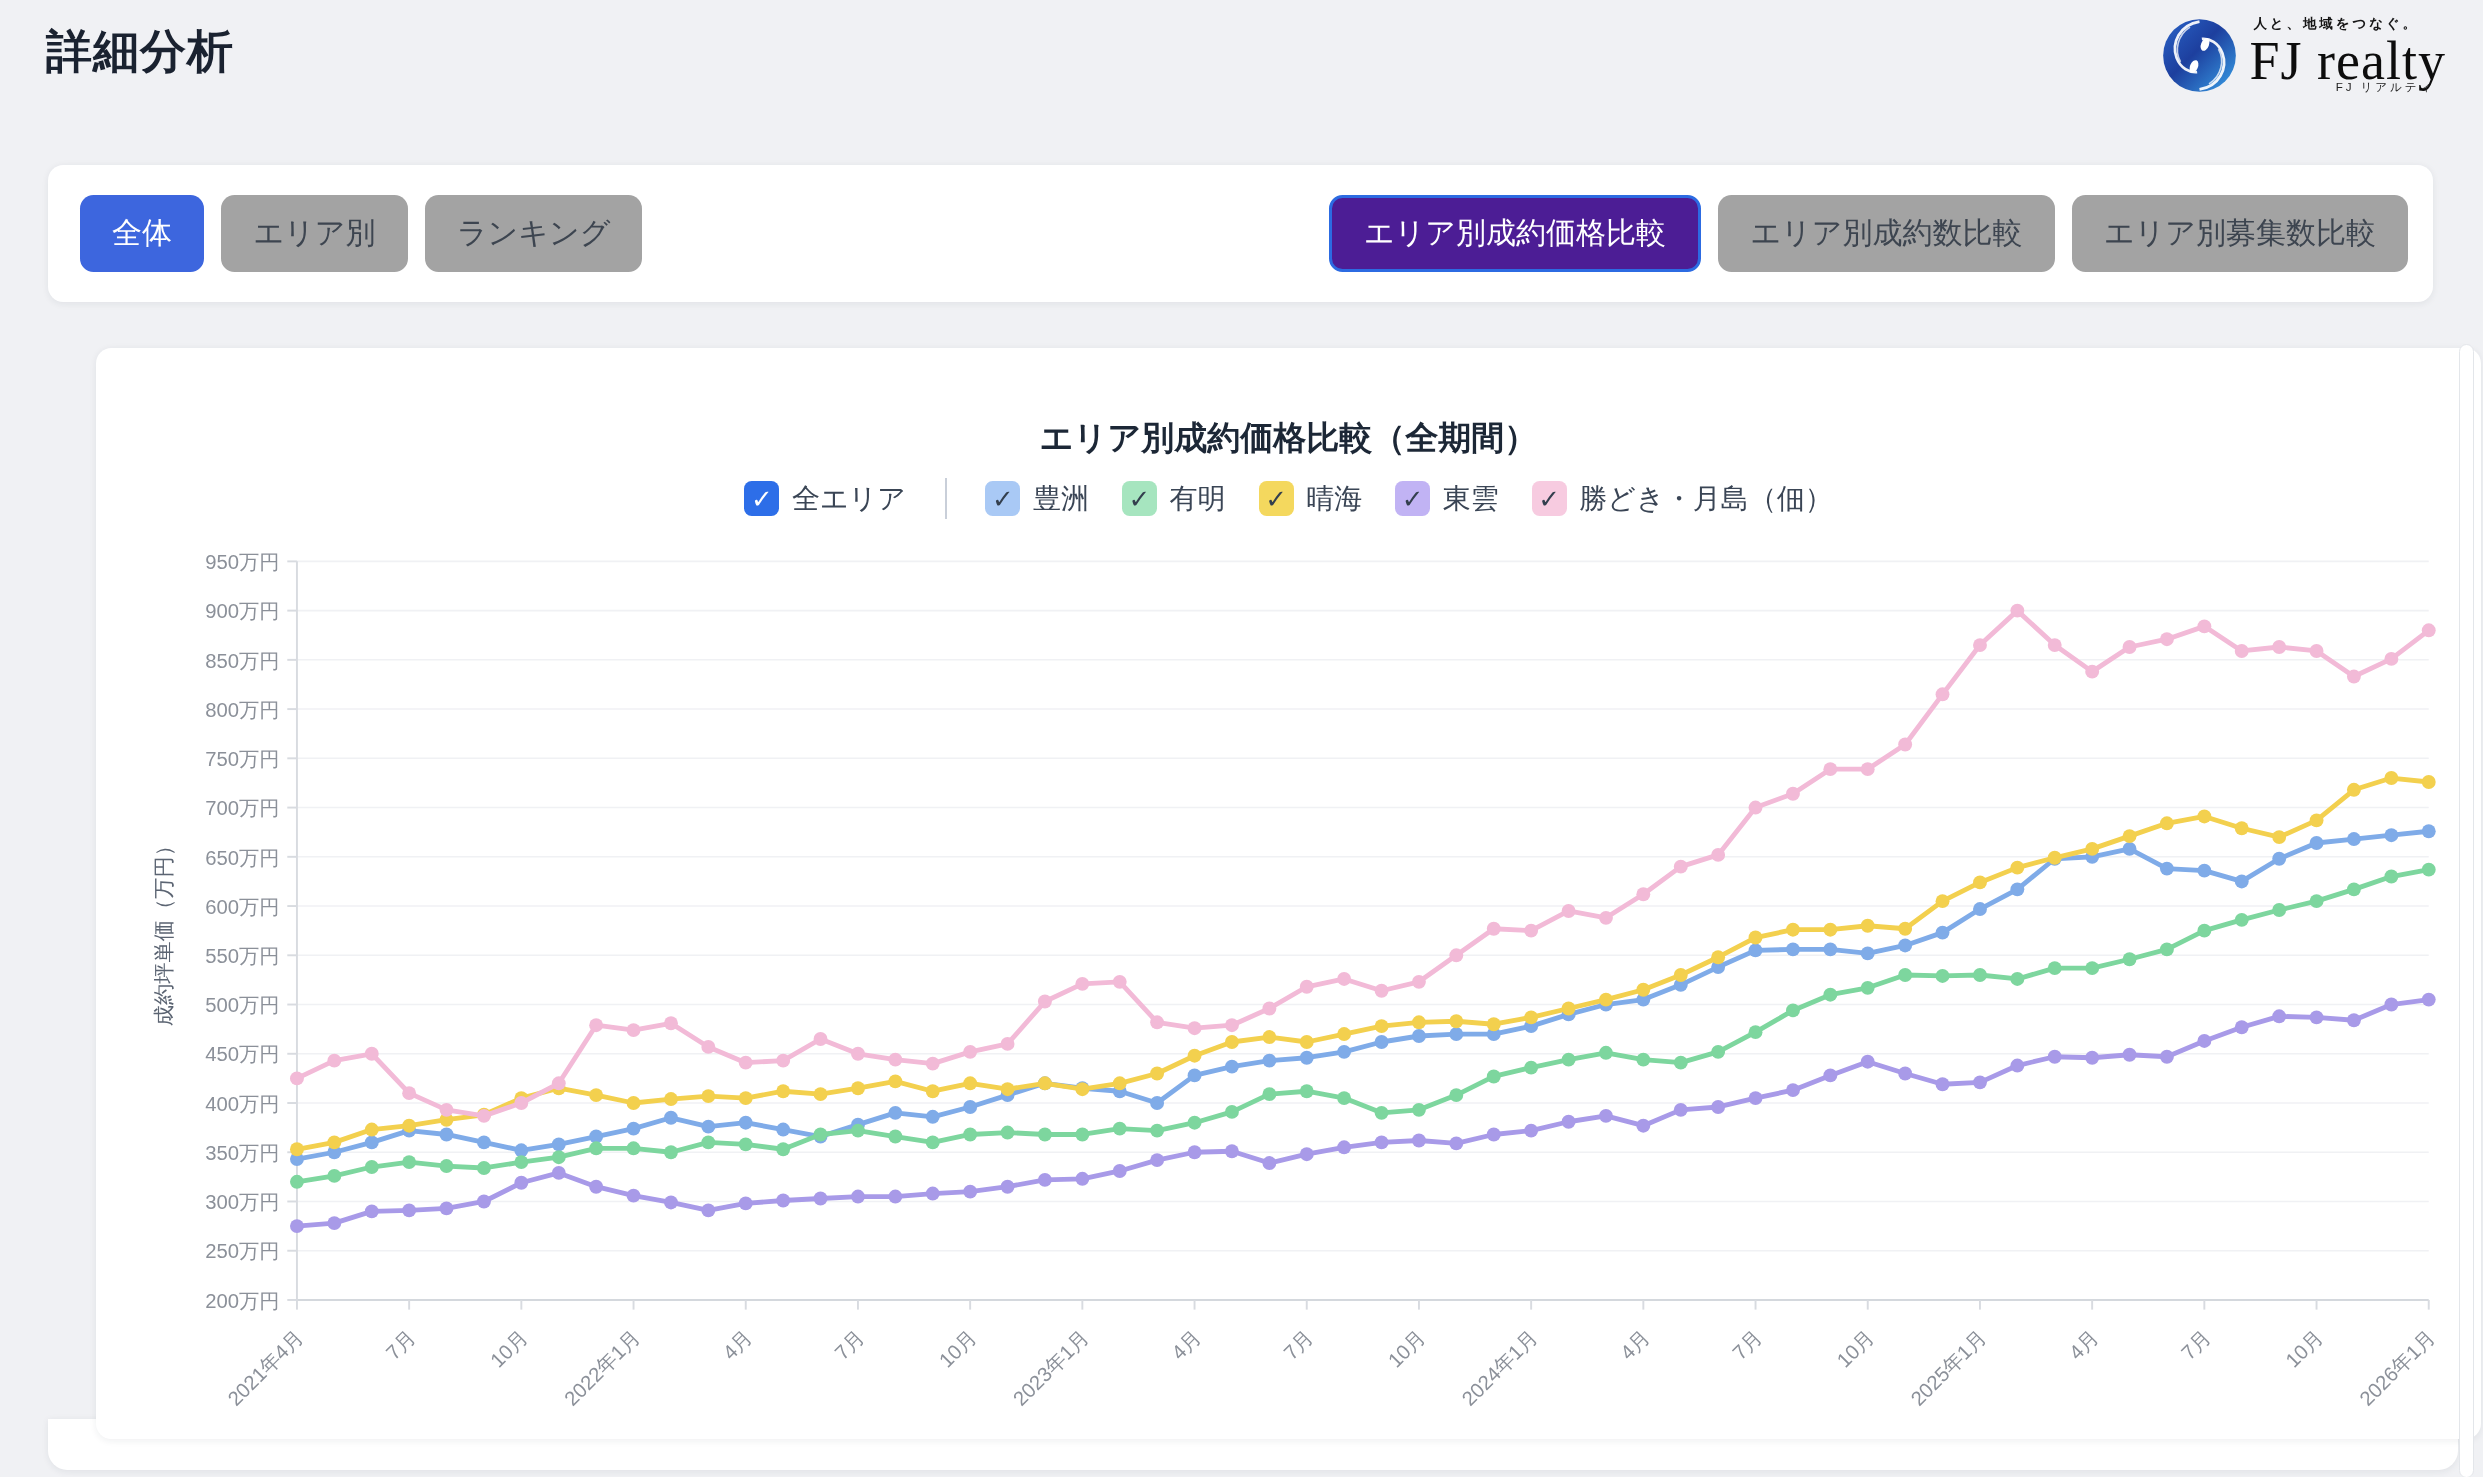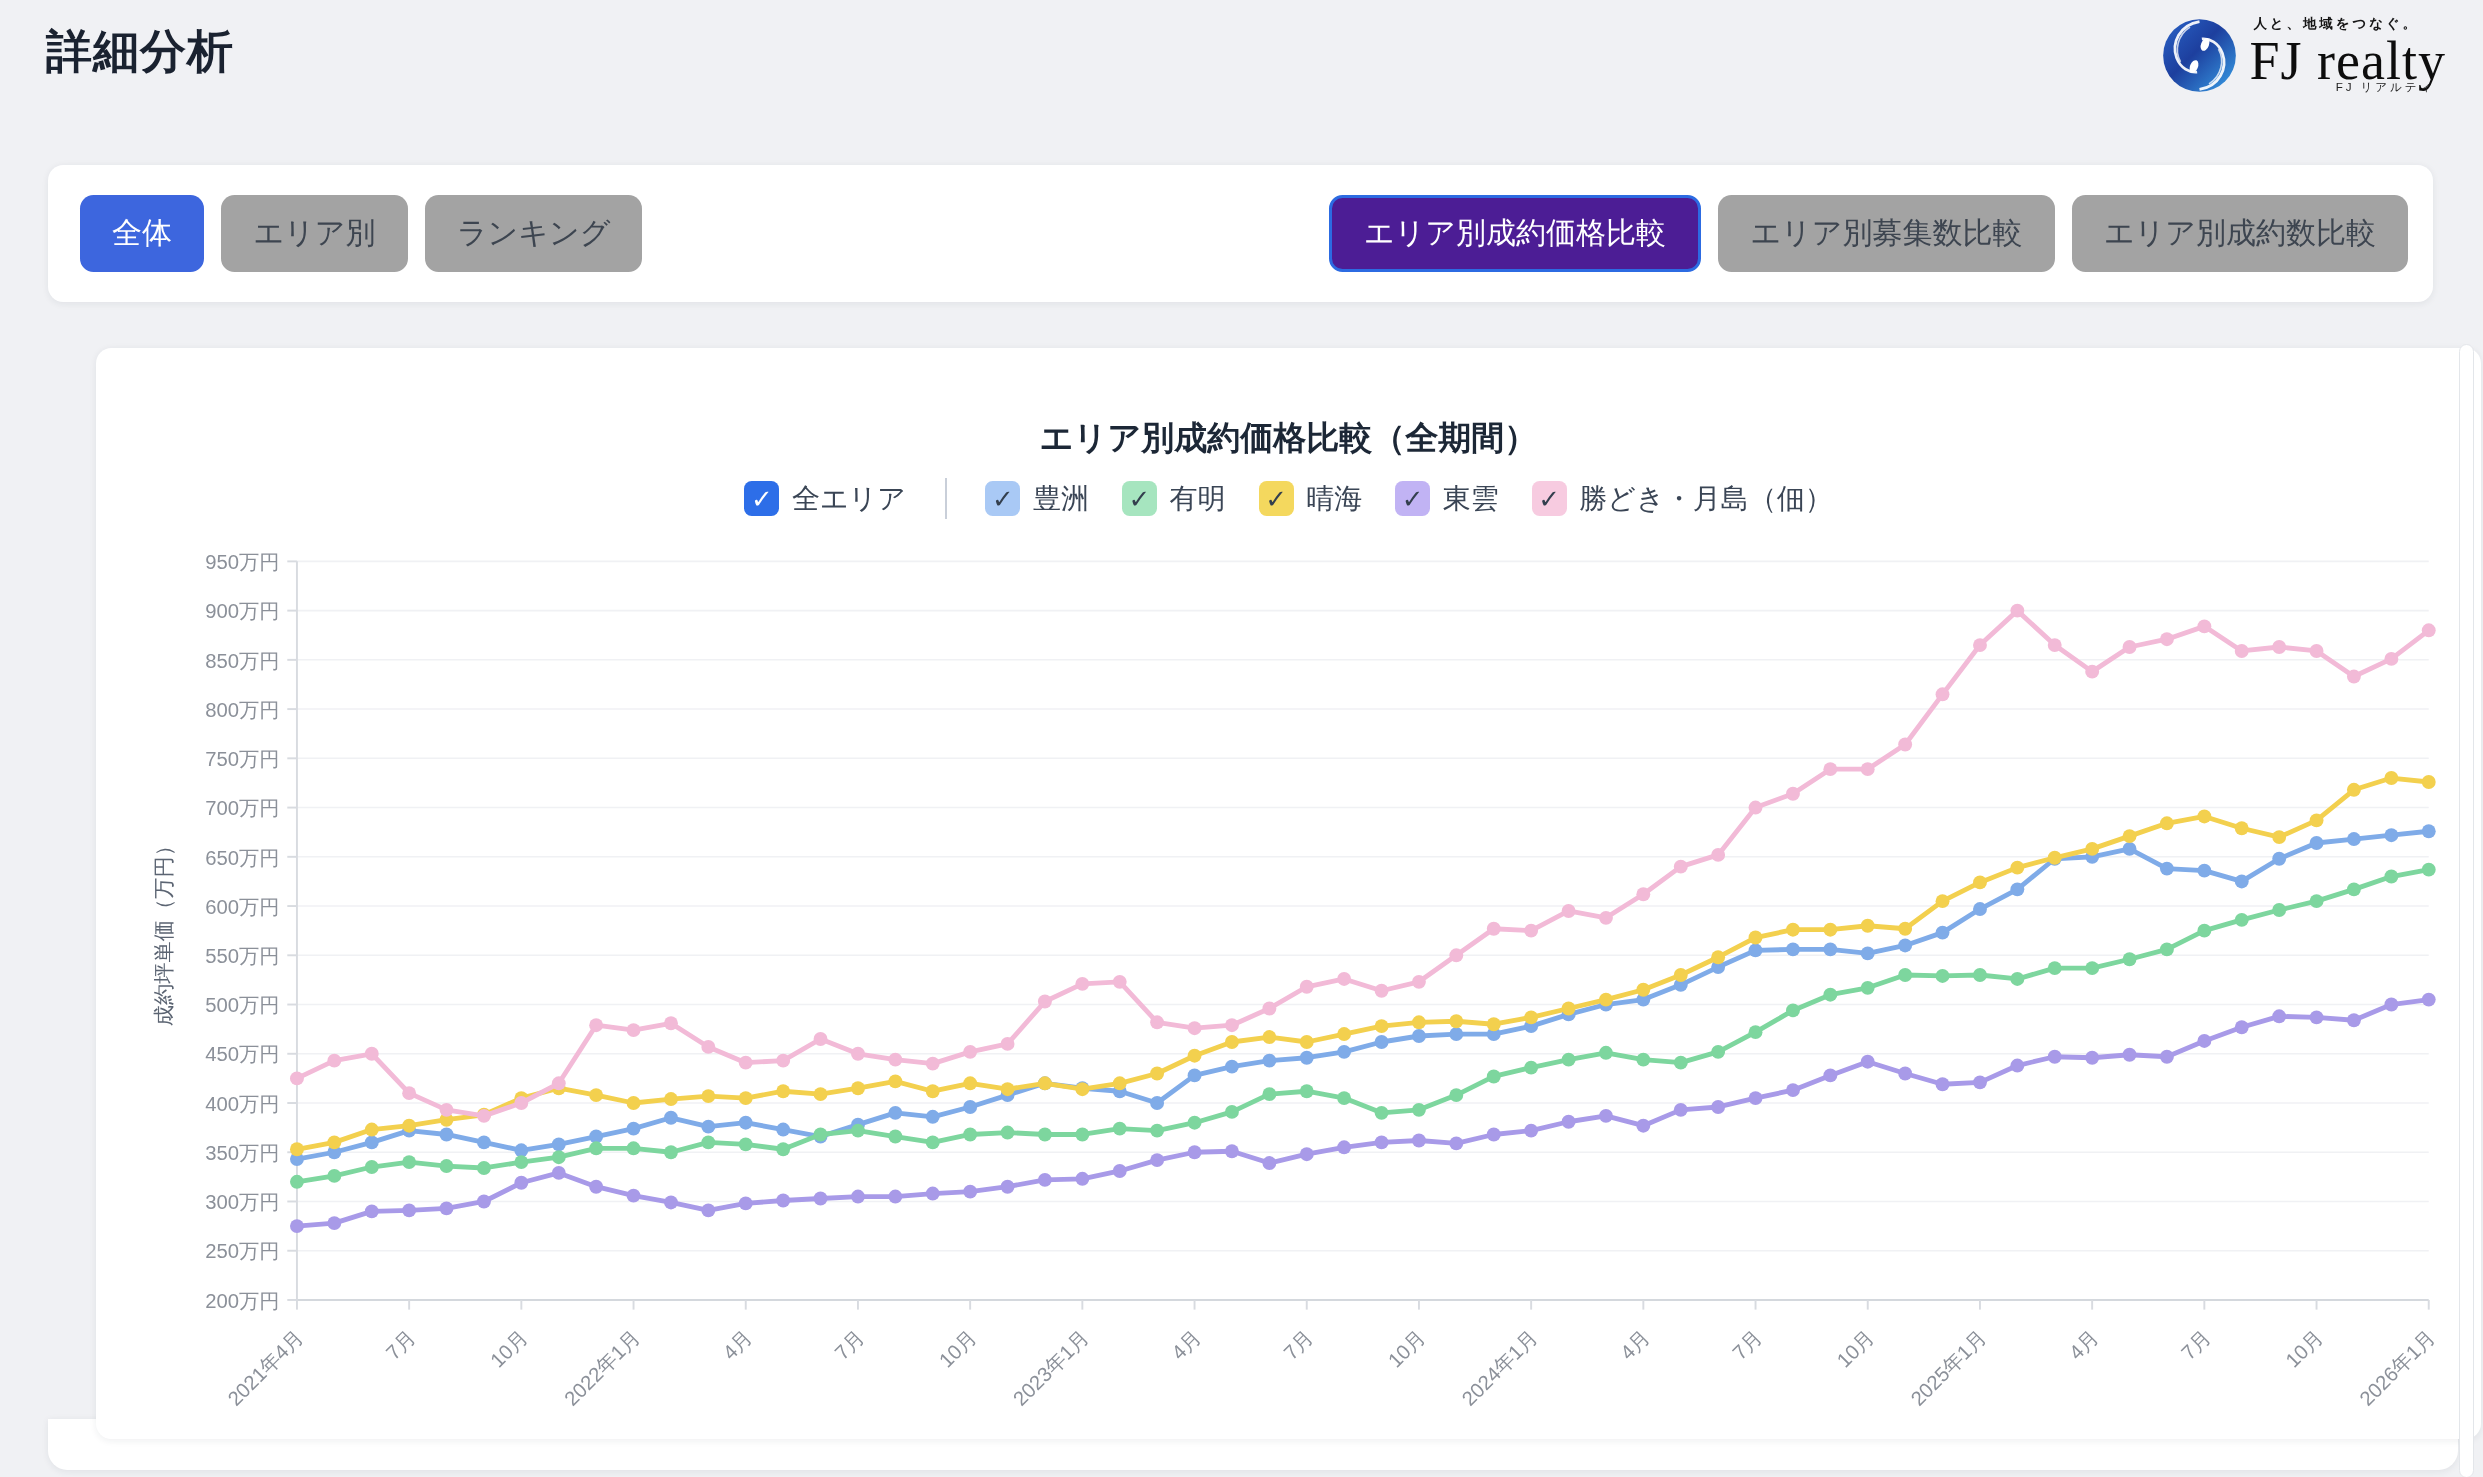--- a/index.html
+++ b/index.html
@@ -90,22 +90,22 @@
 </div>
 
 <section class="card toolbar-card">
   <div class="btn-group">
       <button class="btn btn-active-blue">全体</button>
       <button class="btn">エリア別</button>
       <button class="btn">ランキング</button>
     </div>
   <div class="btn-group">
       <button class="btn btn-active-green">エリア別成約価格比較</button>
+      <button class="btn">エリア別成約数比較</button>
       <button class="btn">エリア別募集数比較</button>
-      <button class="btn">エリア別成約数比較</button>
     </div>
 </section>
 
 <section class="card chart-card">
   <h2 class="chart-title">エリア別成約価格比較（全期間）</h2>
   <div class="legend">
       <span class="legend-item">
         <span class="cb" style="background: rgb(45, 110, 232); color: rgb(255, 255, 255);">✓</span>
         <span class="legend-label">全エリア</span>
       </span>

